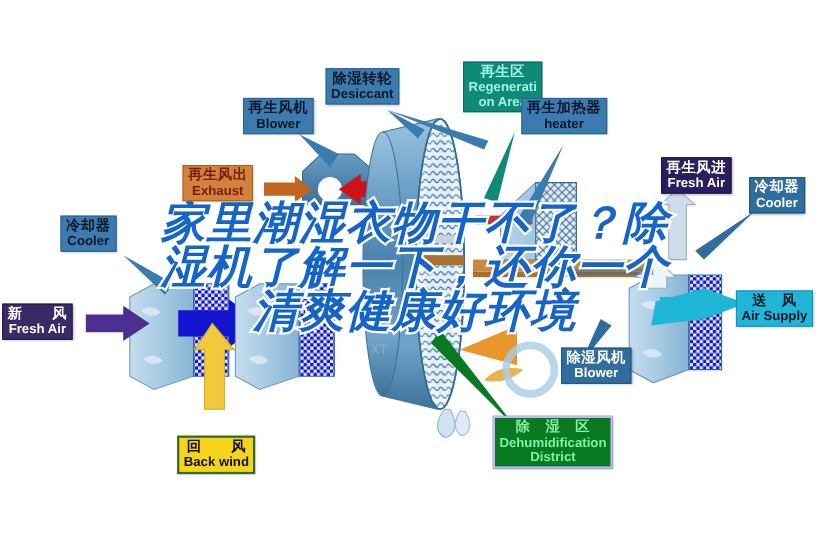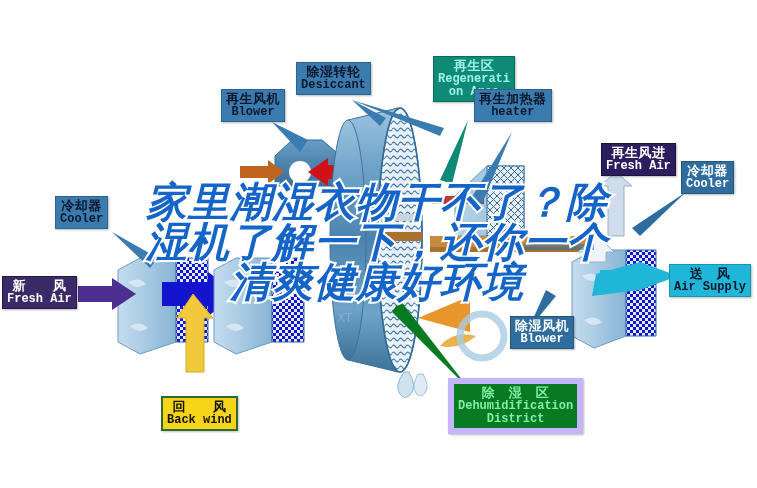--- a/index.html
+++ b/index.html
@@ -5,41 +5,41 @@
   html,body{margin:0;padding:0;background:#fff;}
   body{font-family:"Liberation Sans","DejaVu Sans",sans-serif;}
   #stage{position:relative;width:757px;height:488px;background:#ffffff;overflow:hidden;}
   #svgroot{position:absolute;left:0;top:0;width:757px;height:488px;}
 
   
   .lbl{position:absolute;box-sizing:border-box;text-align:center;line-height:1.08;
        padding:2px 4px;white-space:nowrap;}
   .lbl .cn{display:block;font-family:"DejaVu Sans","Liberation Sans",sans-serif;
            font-weight:700;letter-spacing:.5px;}
-  .lbl .en{display:block;font-family:Liberation Mono, monospace;
+  .lbl .en{display:block;font-family:Liberation Sans, sans-serif;
            font-weight:700;letter-spacing:0px;}
 
   
   .steel{background:#3b7cb0;border:1px solid #2d6391;color:#0f172a;
          box-shadow:1px 1px 2px rgba(0,0,0,.28);}
   .steel2{background:#2f6d9e;border:1px solid #245779;color:#ffffff;
          box-shadow:1px 1px 2px rgba(0,0,0,.28);}
   .teal{background:#0f8a77;border:1px solid #0a6b5c;color:#9ff3e4;
         box-shadow:1px 1px 2px rgba(0,0,0,.28);}
   .navy{background:#2b1d5e;border:1px solid #1c1240;color:#ffffff;
         box-shadow:1px 1px 2px rgba(0,0,0,.28);}
   .navy2{background:#3b2a68;border:1px solid #241a44;color:#ffffff;
         box-shadow:1px 1px 2px rgba(0,0,0,.28);}
   .cyanbox{background:#1fb6d8;border:1px solid #1794b1;color:#0f172a;
         box-shadow:1px 1px 2px rgba(0,0,0,.28);}
   .orange{background:#d2823a;border:1px solid #a8621f;color:#7b1c10;
         box-shadow:1px 1px 2px rgba(0,0,0,.28);}
   .yellow{background:#f5d419;border:2px solid #2f6b30;color:#111111;
         box-shadow:1px 1px 2px rgba(0,0,0,.25);}
-  .dgreen{background:#0a7a22;border:6px solid #c4b5fd;color:#7ff0a8;
+  .dgreen{background:#0a7a22;border:2px solid #c4b5fd;color:#7ff0a8;
         box-shadow:1px 1px 2px rgba(0,0,0,.28);}
 
   
   #headline{position:absolute;left:0;top:182px;width:754px;text-align:center;
             font-family:"DejaVu Sans","Liberation Sans",sans-serif;
             font-weight:900;font-size:41px;line-height:40px;font-style:italic;
             color:#1565c8;letter-spacing:1px;
             -webkit-text-stroke:4px #ffffff;paint-order:stroke fill;
             text-shadow:0 0 0 #fff;}
   #headline .ln{display:block;}
@@ -213,31 +213,35 @@
   <div class="lbl steel" style="left:296px;top:62px;font-size:13px;">
     <span class="cn">除湿转轮</span>
     <span class="en" style="font-size:12px;">Desiccant</span>
   </div>
 
   <div class="lbl steel" style="left:221px;top:89px;font-size:13px;">
     <span class="cn">再生风机</span>
     <span class="en" style="font-size:12px;">Blower</span>
   </div>
 
-  <div class="lbl teal" style="left:433px;top:56px;font-size:13px;">
+  <div class="lbl teal" style="left:421px;top:56px;font-size:13px;">
     <span class="cn">再生区</span>
     <span class="en" style="font-size:12px;">Regenerati</span>
     <span class="en" style="font-size:12px;">on Area</span>
   </div>
 
   <div class="lbl steel" style="left:474px;top:89px;font-size:13px;">
     <span class="cn">再生加热器</span>
     <span class="en" style="font-size:12px;">heater</span>
   </div>
 
+  <div class="lbl orange" style="left:166px;top:150px;font-size:13px;">
+    <span class="cn">再生风出</span>
+    <span class="en" style="font-size:12px;">Exhaust</span>
+  </div>
 
   <div class="lbl navy" style="left:601px;top:143px;font-size:13px;">
     <span class="cn">再生风进</span>
     <span class="en" style="font-size:12px;">Fresh Air</span>
   </div>
 
   <div class="lbl steel" style="left:55px;top:196px;font-size:13px;">
     <span class="cn">冷却器</span>
     <span class="en" style="font-size:12px;">Cooler</span>
   </div>

